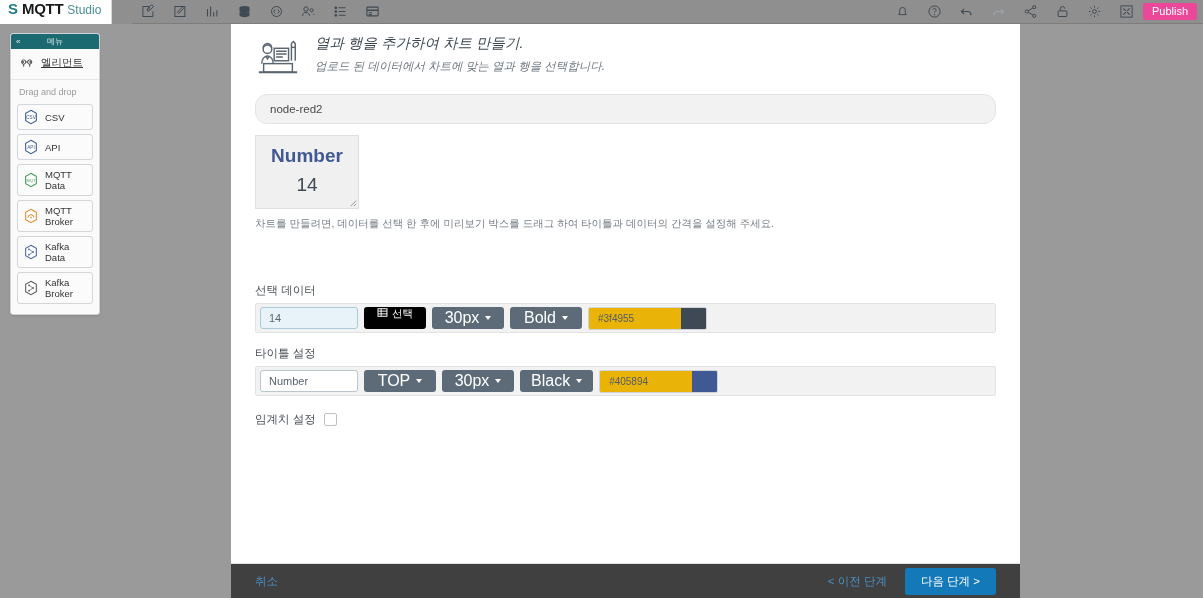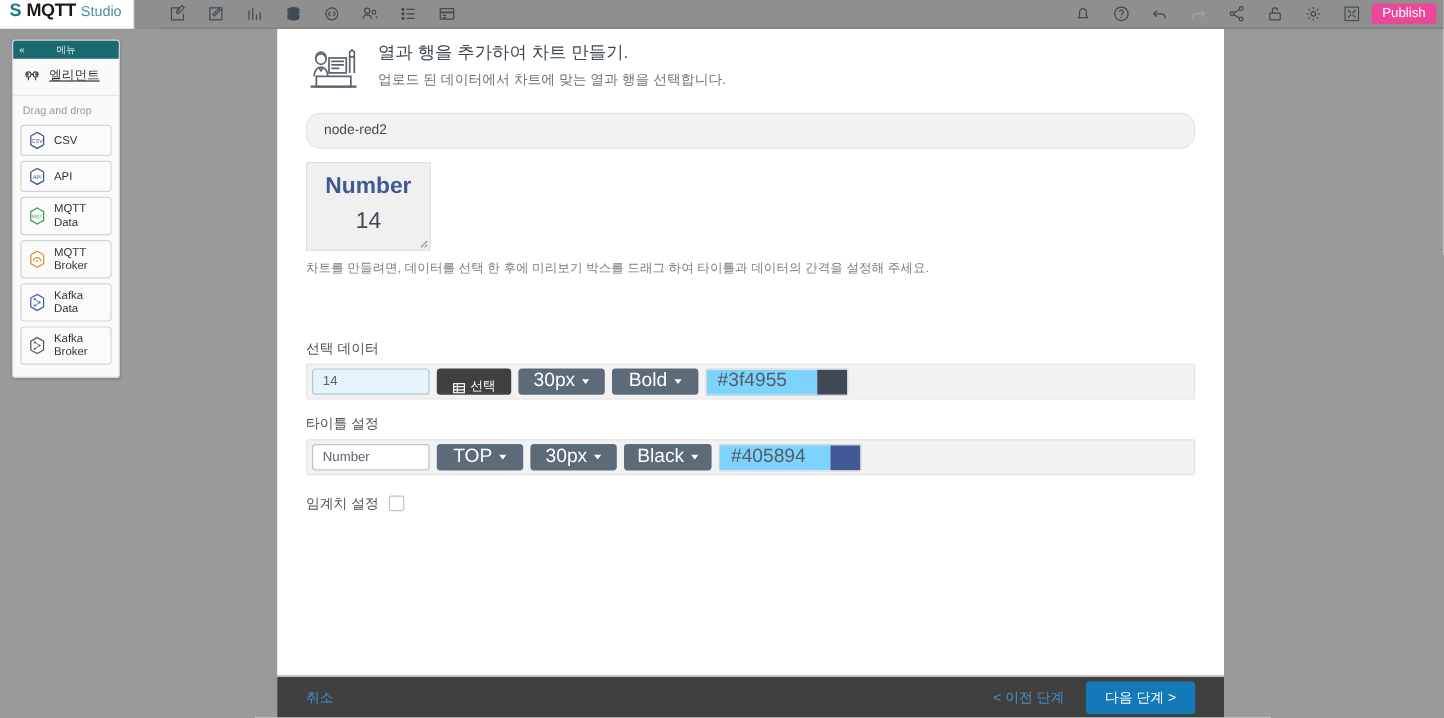--- a/index.html
+++ b/index.html
@@ -96,21 +96,21 @@
   
   .modal {
     position: absolute; left: 231px; top: 12px;
     width: 789px; height: 586px;
     background: #ffffff;
     z-index: 25;
     display: flex; flex-direction: column;
   }
   .modal-body { flex: 1; padding: 18px 24px 0 24px; overflow: hidden; }
 
-  .modal-head { display: flex; align-items: flex-start; gap: 14px; margin-bottom: 16px; }
+  .modal-head { display: flex; align-items: flex-start; gap: 14px; margin-bottom: 16px; font-style: italic; }
   .head-icon { width: 46px; height: 46px; flex: 0 0 46px; margin-top: 2px; }
   .head-text { padding-top: 4px; }
   .head-title { font-size: 14.5px; color: #3c4650; margin: 0 0 6px 0; font-weight: normal; }
   .head-sub { font-size: 11.5px; color: #6c757d; margin: 0; }
 
   .sheet-name {
     background: #f2f2f2; border: 1px solid #e3e3e3;
     height: 30px; line-height: 28px;
     padding: 0 14px; font-size: 11.5px; color: #4a4a4a;
     border-radius: 12px;
@@ -142,23 +142,23 @@
     padding: 0 4px;
   }
   .txt-input {
     width: 98px; height: 22px;
     border: 1px solid #b9c6cc; border-radius: 3px;
     background: #ffffff; font-size: 11px; color: #5a6470;
     padding: 0 8px; line-height: 20px;
   }
   .txt-input.tinted { background: #e7f3f8; border-color: #a9cbd8; }
   .btn-green {
-    background: #404040; color: #ffffff;
+    background: #000000; color: #ffffff;
     height: 22px; border-radius: 3px;
-    display: flex; align-items: flex-end; justify-content: center; gap: 4px;
+    display: flex; align-items: flex-start; justify-content: center; gap: 4px;
     font-size: 10.5px; padding: 0 12px;
     min-width: 62px;
   }
   .btn-drop {
     background: #5d6b79; color: #ffffff;
     height: 22px; border-radius: 3px;
     display: flex; align-items: center; justify-content: center; gap: 6px;
     font-size: 16px; padding: 0 11px;
     min-width: 72px;
   }
@@ -166,23 +166,23 @@
     width: 0; height: 0;
     border-left: 3.5px solid transparent; border-right: 3.5px solid transparent;
     border-top: 4px solid #ffffff;
   }
   .color-wrap {
     display: flex; align-items: stretch;
     height: 23px; border: 1px solid #cfd4d8; border-radius: 2px;
     overflow: hidden; background: #fff;
   }
   .color-hex {
-    width: 92px; font-size: 16px; color: #555d66;
+    width: 92px; font-size: 10px; color: #555d66;
     display: flex; align-items: center; padding-left: 9px;
-    background: #7dd3fc;
+    background: #eab308;
   }
   .color-swatch { width: 25px; }
 
   .thresh-row { display: flex; align-items: center; gap: 8px; margin-top: 16px; }
   .thresh-label { font-size: 11.5px; color: #4a5058; }
   .checkbox {
     width: 13px; height: 13px;
     border: 1px solid #bcc2c7; border-radius: 2px; background: #fff;
   }
 

